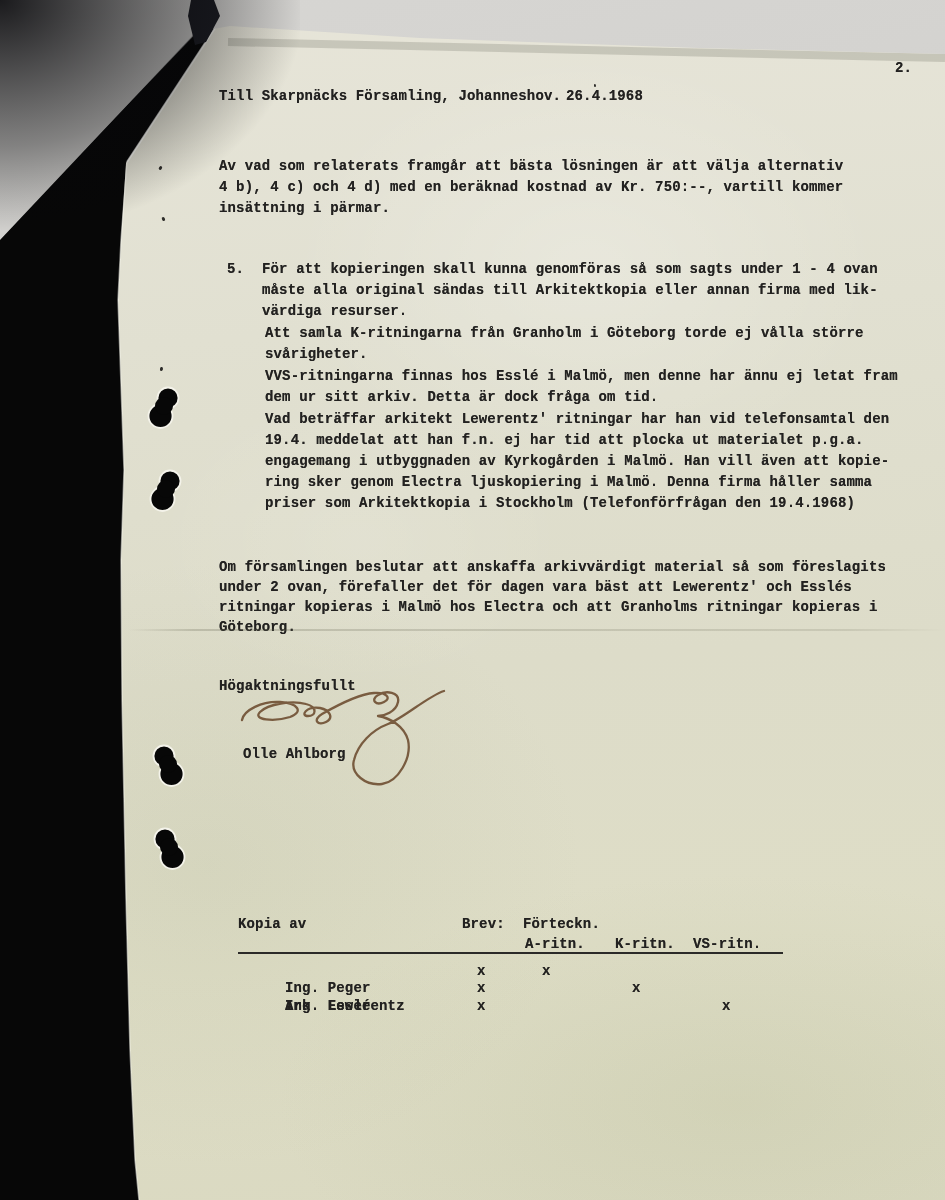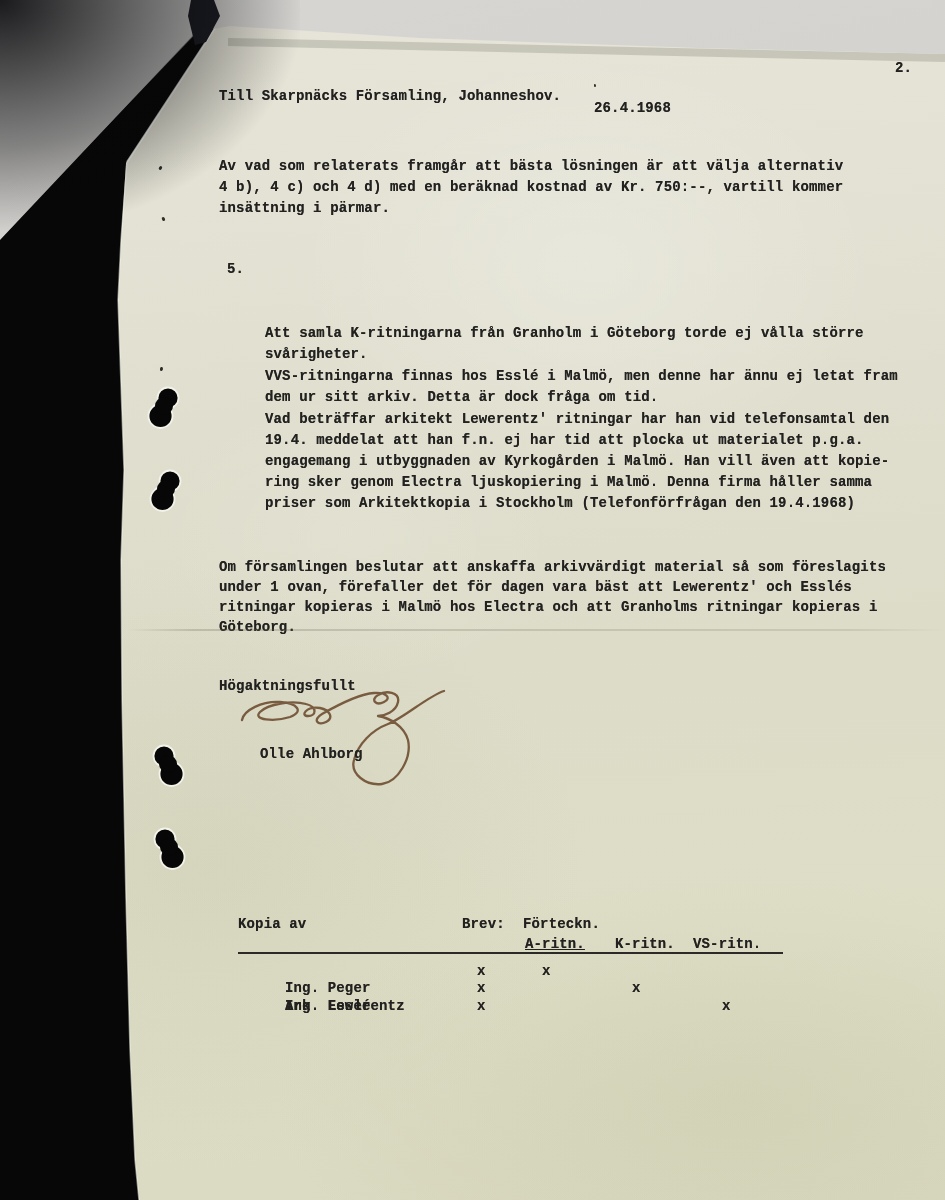--- a/index.html
+++ b/index.html
@@ -72,59 +72,62 @@
   <div class="hole flip" style="left:152px;top:826px;">
     <svg width="34" height="46">
         <circle cx="21" cy="13" r="10.5" fill="#070707" stroke="#f4f3ea" stroke-width="1.8"></circle>
         <circle cx="13.5" cy="31" r="12" fill="#070707" stroke="#f4f3ea" stroke-width="1.8"></circle>
         <circle cx="17" cy="21" r="9" fill="#070707"></circle>
       </svg>
   </div>
 
   <div class="t" style="left:895px;top:58px;">2.</div>
   <div class="t" style="left:219px;top:86px;">Till Skarpnäcks Församling, Johanneshov.</div>
-  <div class="t" style="left:594px;top:86px;margin-top:12px;">26.4.1968</div>
+  <div class="t" style="left:566px;top:86px;">26.4.1968</div>
 
   <div class="t" style="left:219px;top:156px;">Av vad som relaterats framgår att bästa lösningen är att välja alternativ
 4 b), 4 c) och 4 d) med en beräknad kostnad av Kr. 750:--, vartill kommer
 insättning i pärmar.</div>
 
   <div class="t" style="left:227px;top:259px;">5.</div>
+  <div class="t" style="left:262px;top:259px;">För att kopieringen skall kunna genomföras så som sagts under 1 - 4 ovan
+måste alla original sändas till Arkitektkopia eller annan firma med lik-
+värdiga resurser.</div>
 
   <div class="t" style="left:265px;top:366px;">VVS-ritningarna finnas hos Esslé i Malmö, men denne har ännu ej letat fram
 dem ur sitt arkiv. Detta är dock fråga om tid.</div>
   <div class="t" style="left:265px;top:323px;">Att samla K-ritningarna från Granholm i Göteborg torde ej vålla större
 svårigheter.</div>
   <div class="t" style="left:265px;top:409px;">Vad beträffar arkitekt Lewerentz' ritningar har han vid telefonsamtal den
 19.4. meddelat att han f.n. ej har tid att plocka ut materialet p.g.a.
 engagemang i utbyggnaden av Kyrkogården i Malmö. Han vill även att kopie-
 ring sker genom Electra ljuskopiering i Malmö. Denna firma håller samma
 priser som Arkitektkopia i Stockholm (Telefonförfrågan den 19.4.1968)</div>
 
   <div class="t" style="left:219px;top:557px;line-height:20px;">Om församlingen beslutar att anskaffa arkivvärdigt material så som föreslagits
-under 1 ovan, förefaller det för dagen vara bäst att Lewerentz' och Esslés
+under 2 ovan, förefaller det för dagen vara bäst att Lewerentz' och Esslés
 ritningar kopieras i Malmö hos Electra och att Granholms ritningar kopieras i
 Göteborg.</div>
   <div class="t" style="left:219px;top:676px;">Högaktningsfullt</div>
 
   <svg class="sig" width="220" height="115" viewBox="0 0 220 115">
     <path d="M 10,34 C 12,24 30,15 48,16 C 66,17 72,26 58,31 C 42,36 20,34 28,26
              C 36,18 60,14 74,18 C 86,21 84,30 76,30 C 68,30 74,20 88,22
              C 98,24 102,32 94,36 C 86,40 80,34 90,28 C 104,20 128,8 142,7
              C 154,6 160,12 152,16 C 144,20 138,14 146,9 C 154,4 168,6 166,16
              C 164,26 152,30 146,30 C 158,32 172,40 176,54 C 180,72 166,96 150,98
              C 134,100 118,88 122,74 C 126,58 140,44 156,38 C 172,32 196,10 212,5" fill="none" stroke="#6b4a2d" stroke-width="2.3" stroke-linecap="round" stroke-linejoin="round" opacity="0.88"></path>
   </svg>
-  <div class="t" style="left:243px;top:744px;margin-left:17px;">Olle Ahlborg</div>
+  <div class="t" style="left:243px;top:744px;">Olle Ahlborg</div>
 
   <div>
     <div class="t" style="left:238px;top:914px;">Kopia av</div>
     <div class="t" style="left:462px;top:914px;">Brev:</div>
     <div class="t" style="left:523px;top:914px;">Förteckn.</div>
-    <div class="t" style="left:525px;top:934px;text-decoration:underline;">A-ritn.</div>
+    <div class="t" style="left:525px;top:934px;">A-ritn.</div>
     <div class="t" style="left:615px;top:934px;">K-ritn.</div>
     <div class="t" style="left:693px;top:934px;">VS-ritn.</div>
     <div class="rule"></div>
 
     <div>
       <span class="t" style="left:285px;top:996px;text-align:right;">Ark. Lewerentz</span>
       <span class="t" style="left:477px;top:961px;">x</span>
       <span class="t" style="left:542px;top:961px;">x</span>
       <span class="t" style="left:632px;top:961px;"></span>
       <span class="t" style="left:722px;top:961px;"></span>

